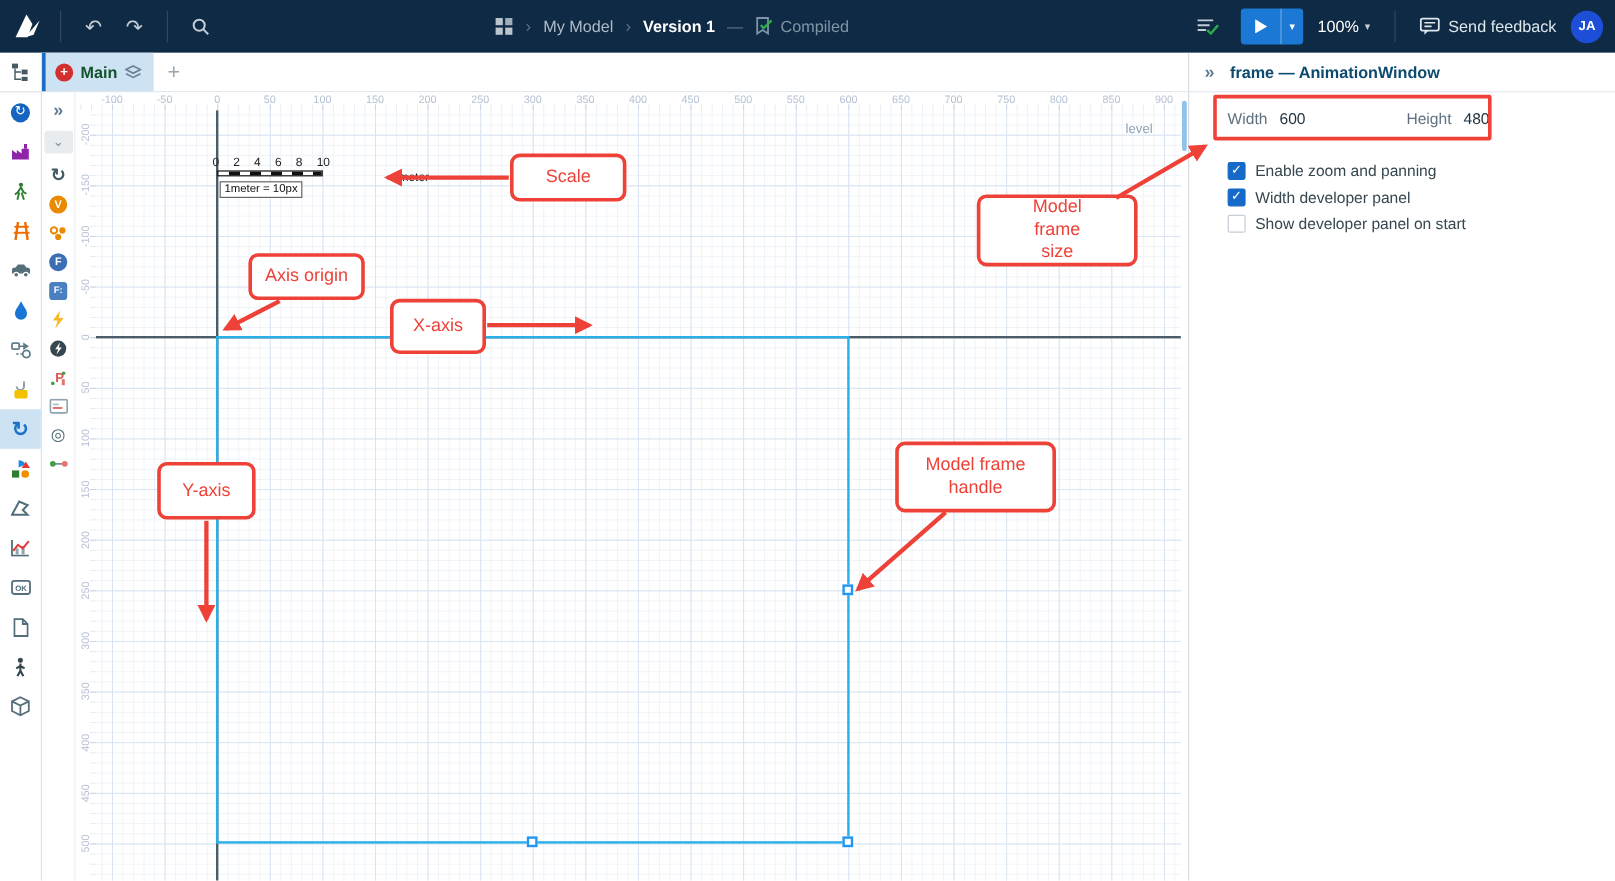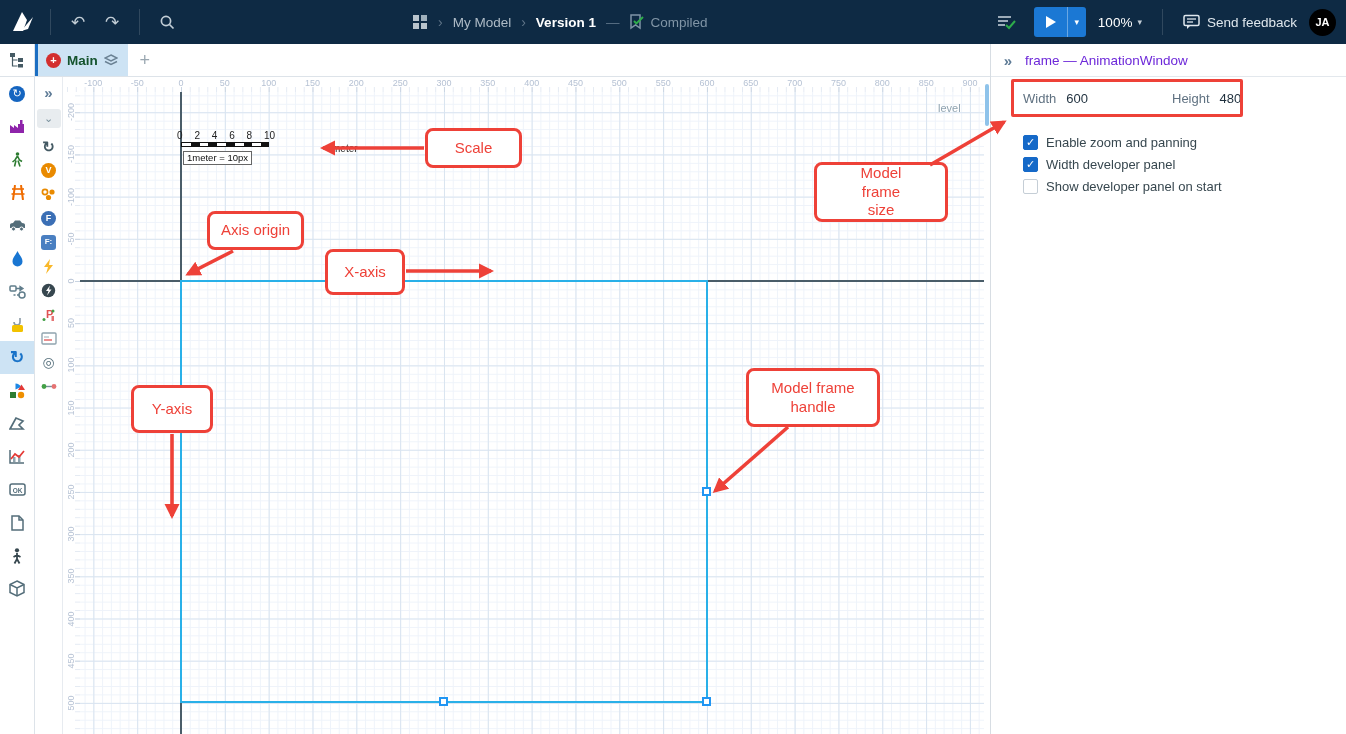--- a/index.html
+++ b/index.html
@@ -17,21 +17,21 @@
   .crumb-strong{color:#fff;font-weight:bold;}
   .crumb-dash{color:#5f7488;}
   .compiled{display:flex;align-items:center;gap:6px;color:#8195a6;}
   .tb-right{position:absolute;right:10px;top:0;height:44px;display:flex;align-items:center;gap:12px;}
   .runbtn{display:flex;align-items:center;height:30px;background:#1b78d4;border-radius:3px;overflow:hidden;cursor:pointer;}
   .runbtn .play{width:34px;height:30px;display:flex;align-items:center;justify-content:center;border-right:1px solid rgba(255,255,255,.35);}
   .runbtn .caret{width:18px;text-align:center;color:#fff;font-size:9px;}
   .zoomctl{display:flex;align-items:center;gap:5px;color:#fff;font-size:13.5px;cursor:pointer;}
   .zoomctl .caret{font-size:9px;color:#c2cdd6;}
   .feedback{display:flex;align-items:center;gap:7px;color:#dfe7ed;font-size:13.5px;cursor:pointer;}
-  .avatar{width:27px;height:27px;border-radius:50%;background:#000000;color:#fff;font-size:11px;font-weight:bold;display:flex;align-items:center;justify-content:center;cursor:pointer;}
+  .avatar{width:27px;height:27px;border-radius:50%;background:#1d4ed8;color:#fff;font-size:11px;font-weight:bold;display:flex;align-items:center;justify-content:center;cursor:pointer;}
 
   
   .col1{position:absolute;left:0;top:44px;width:35px;height:690px;background:#fff;border-right:1px solid #dde3e9;}
   .c1item{width:34px;height:33px;display:flex;align-items:center;justify-content:center;cursor:pointer;}
   .c1item.first{border-bottom:1px solid #dde3e9;}
   .c1item.sel{background:#cde3f4;}
   .glyph{font-size:15px;line-height:1;}
 
   
   .tabbar{position:absolute;left:35px;top:44px;width:955px;height:33px;background:#fff;border-bottom:1px solid #dde3e9;display:flex;align-items:stretch;}
@@ -81,21 +81,21 @@
   .sw-nums{display:flex;justify-content:space-between;width:98px;margin-left:1px;font-size:10px;color:#222;}
   .sw-bar{margin-top:1px;margin-left:5px;width:88px;height:5px;border:1px solid #111;
     background:repeating-linear-gradient(to right,#fff 0 8.8px,#111 8.8px 17.6px);}
   .sw-note{margin-top:1px;margin-left:7px;display:inline-block;border:1px solid #666;font-size:9.5px;color:#111;padding:0 3px;line-height:12px;background:#fff;}
   .sw-unit{position:absolute;left:113px;top:13px;font-size:10px;color:#222;margin-left:43px;}
 
   
   .panel{position:absolute;left:990px;top:44px;width:356px;height:690px;background:#fff;border-left:1px solid #d7dde3;}
   .p-head{height:33px;display:flex;align-items:center;border-bottom:1px solid #e3e8ed;}
   .p-collapse{width:34px;text-align:center;color:#5e7b96;font-size:15px;font-weight:bold;cursor:pointer;}
-  .p-title{font-size:13.5px;font-weight:normal;color:#6d28d9;}
+  .p-title{font-size:13.5px;font-weight:bold;color:#0c4a6e;}
   .p-fields{position:relative;height:44px;}
   .fld{position:absolute;top:14px;font-size:13px;}
   .fld .lab{color:#5f7181;}
   .fld .val{color:#1e2f3d;margin-left:10px;cursor:text;}
   .chkrows{margin:14px 0 0 32px;display:flex;flex-direction:column;gap:7px;}
   .chkrow{display:flex;align-items:center;gap:8px;cursor:pointer;}
   .chk{width:15px;height:15px;border:1px solid #c5ced6;border-radius:2px;background:#fff;display:flex;align-items:center;justify-content:center;color:#fff;font-size:11px;line-height:1;}
   .chk.on{background:#1569c8;border-color:#1569c8;}
   .chklbl{font-size:13px;color:#37474f;}
 

